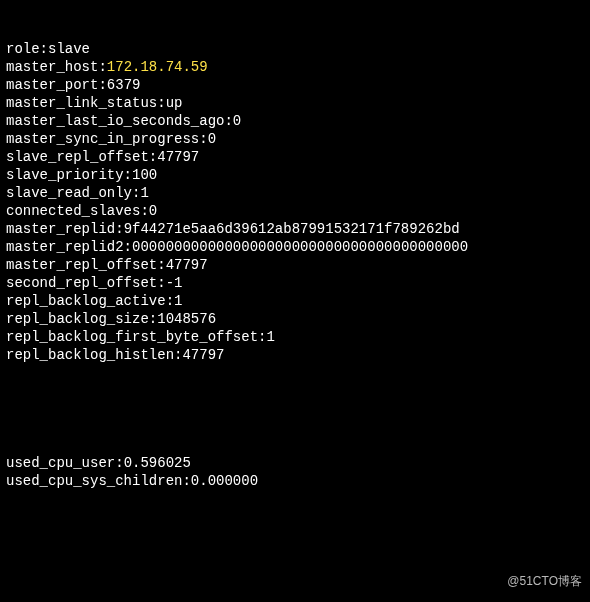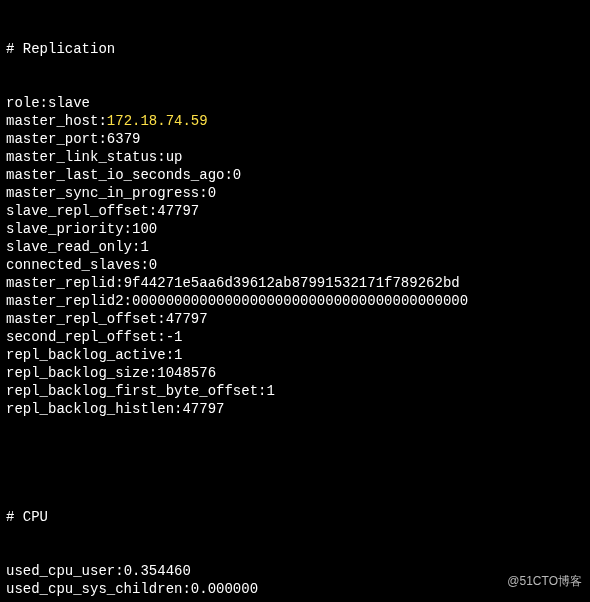--- a/index.html
+++ b/index.html
@@ -33,25 +33,23 @@
     font-family: Arial, sans-serif;
     font-size: 12px;
     opacity: 0.9;
     margin-left: 28px;
   }
 </style>
 </head>
 <body>
 
 <div class="terminal">
-  <span class="line"># Replication</span>
   <div id="replication-block"><span class="line"><span>role:</span><span>slave</span></span><span class="line"><span>master_host:</span><span class="ip">172.18.74.59</span></span><span class="line"><span>master_port:</span><span>6379</span></span><span class="line"><span>master_link_status:</span><span>up</span></span><span class="line"><span>master_last_io_seconds_ago:</span><span>0</span></span><span class="line"><span>master_sync_in_progress:</span><span>0</span></span><span class="line"><span>slave_repl_offset:</span><span>47797</span></span><span class="line"><span>slave_priority:</span><span>100</span></span><span class="line"><span>slave_read_only:</span><span>1</span></span><span class="line"><span>connected_slaves:</span><span>0</span></span><span class="line"><span>master_replid:</span><span>9f44271e5aa6d39612ab87991532171f789262bd</span></span><span class="line"><span>master_replid2:</span><span>0000000000000000000000000000000000000000</span></span><span class="line"><span>master_repl_offset:</span><span>47797</span></span><span class="line"><span>second_repl_offset:</span><span>-1</span></span><span class="line"><span>repl_backlog_active:</span><span>1</span></span><span class="line"><span>repl_backlog_size:</span><span>1048576</span></span><span class="line"><span>repl_backlog_first_byte_offset:</span><span>1</span></span><span class="line"><span>repl_backlog_histlen:</span><span>47797</span></span></div>
   <span class="line">&nbsp;</span>
-  <span class="line"># CPU</span>
-  <div id="cpu-block"><span class="line"><span>used_cpu_user:</span><span>0.354460</span></span><span class="line"><span>used_cpu_sys_children:</span><span>0.000000</span></span></div>
+  <div id="cpu-block"><span class="line"><span>used_cpu_user:</span><span>0.596025</span></span><span class="line"><span>used_cpu_sys_children:</span><span>0.000000</span></span></div>
   
   
   
   
   
   
   
 </div>
 
 <div class="watermark">@51CTO博客</div>

